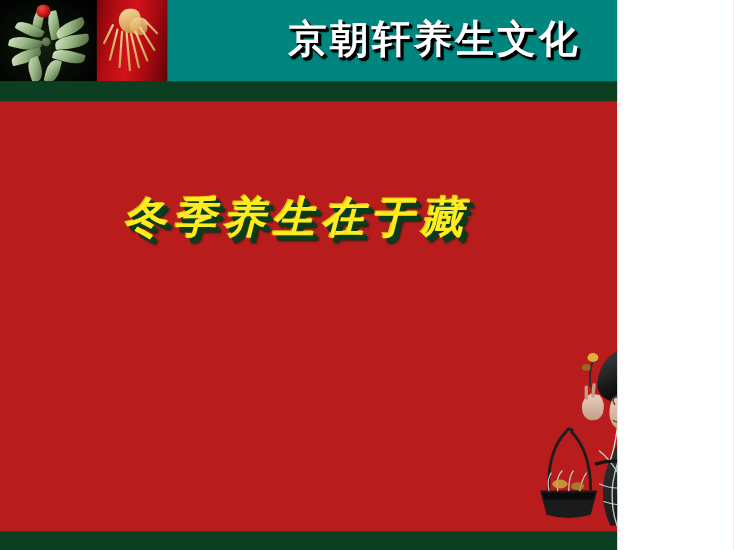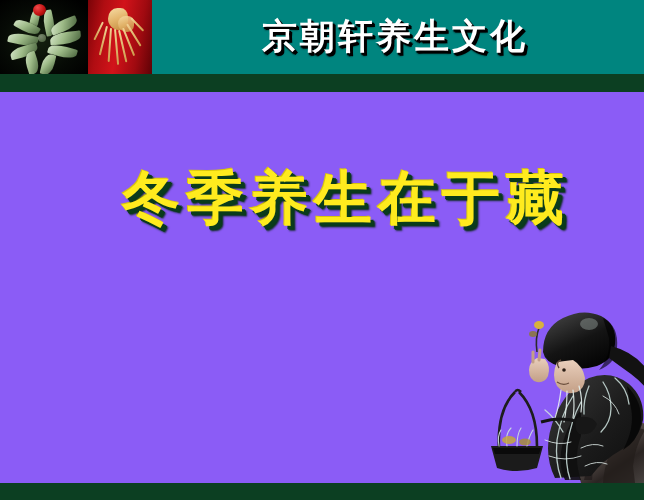--- a/index.html
+++ b/index.html
@@ -3,24 +3,24 @@
 <meta charset="utf-8">
 <title>Slide</title>
 <style>
   html, body {
     margin: 0;
     padding: 0;
     background: #ffffff;
   }
   #slide {
     position: relative;
-    width: 644px;
+    width: 561px;
     height: 500px;
     overflow: hidden;
-    background: #8b5cf6;
+    background: #b91c1c;
     font-family: "DejaVu Sans", "Liberation Sans", sans-serif;
     -webkit-font-smoothing: antialiased;
   }
 
   
   #header-band {
     position: absolute;
     left: 0; top: 0;
     width: 667px; height: 74px;
     background: #00857f;
@@ -101,34 +101,35 @@
     white-space: nowrap;
     font-family: "DejaVu Serif", "Liberation Serif", serif;
     text-shadow:
       2px 2px 0 #000, 3px 3px 0 #000,
       1px 2px 1px #000, 2px 3px 2px rgba(0,0,0,.85);
   }
 
   
   #main-title {
     position: absolute;
-    left: 122px; top: 160px;
+    left: 112px; top: 160px;
     width: 440px; height: 78px;
     line-height: 76px;
-    font-size: 58px;
+    font-size: 39px;
     font-weight: 700;
     color: #ffeb1e;
     letter-spacing: 6px;
     white-space: nowrap;
     font-family: "DejaVu Serif", "Liberation Serif", serif;
     text-shadow:
       3px 3px 0 #0a3b1c,
       4px 4px 0 #0a3b1c,
       5px 5px 2px rgba(4,40,18,.9),
       -1px -1px 0 #d8c40d;
+    font-style: italic;
   }
 
   
   #sage-illustration {
     position: absolute;
     left: 485px; top: 290px;
     width: 182px; height: 193px;
     overflow: hidden;
   }
   #sage-illustration svg { display: block; }

